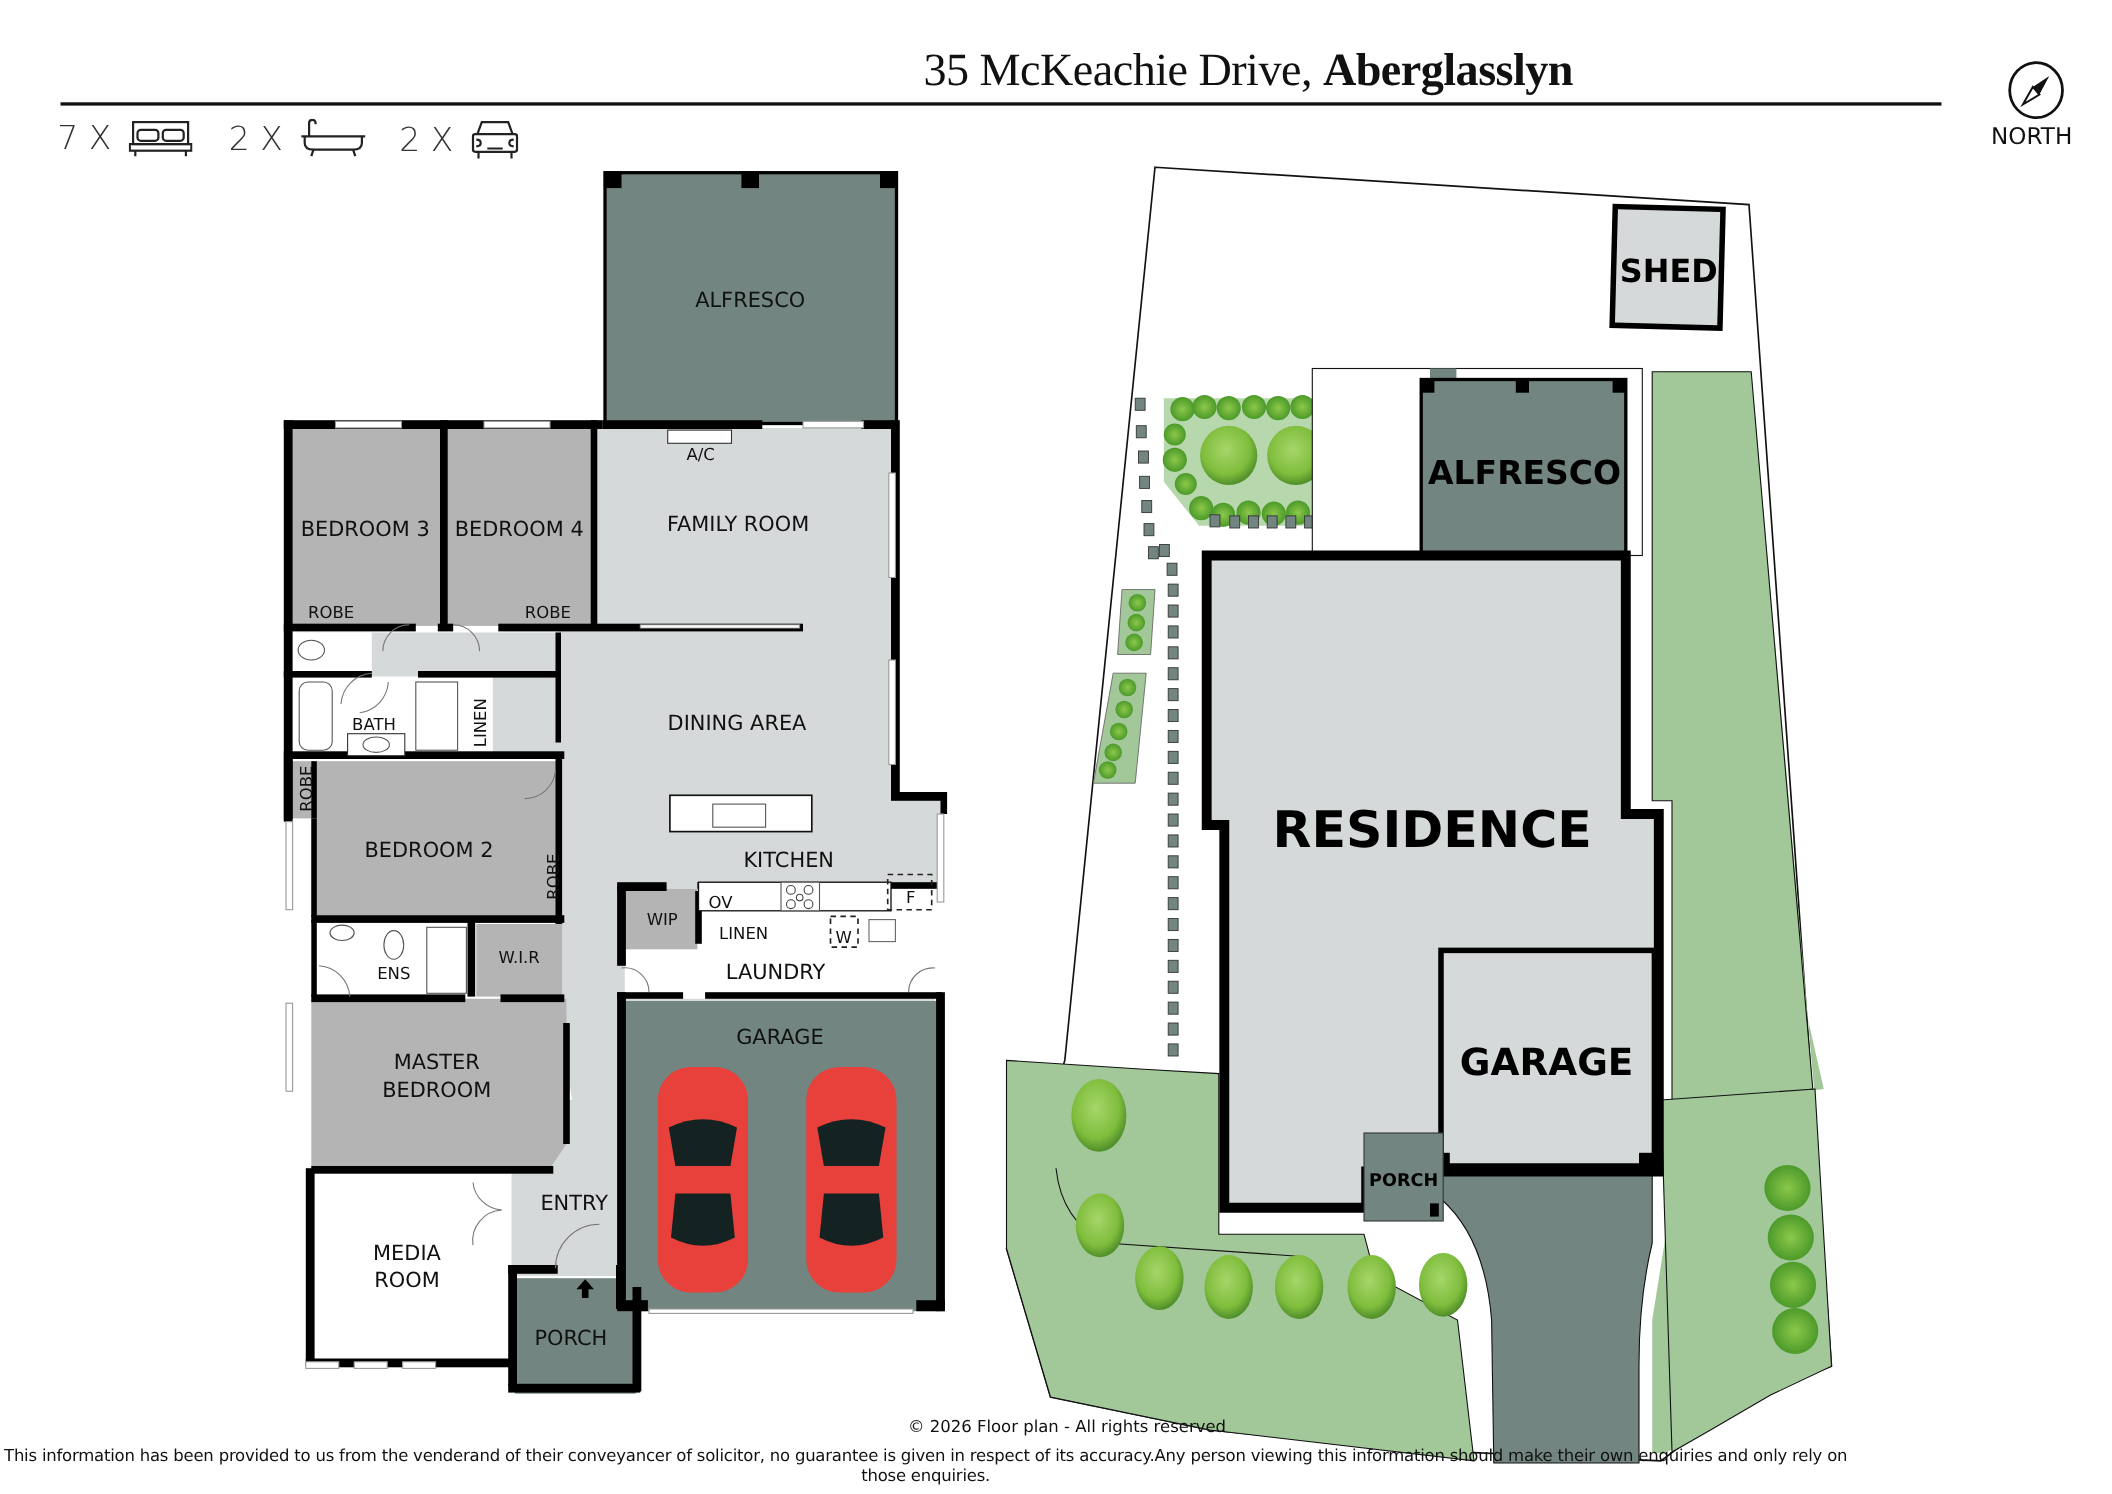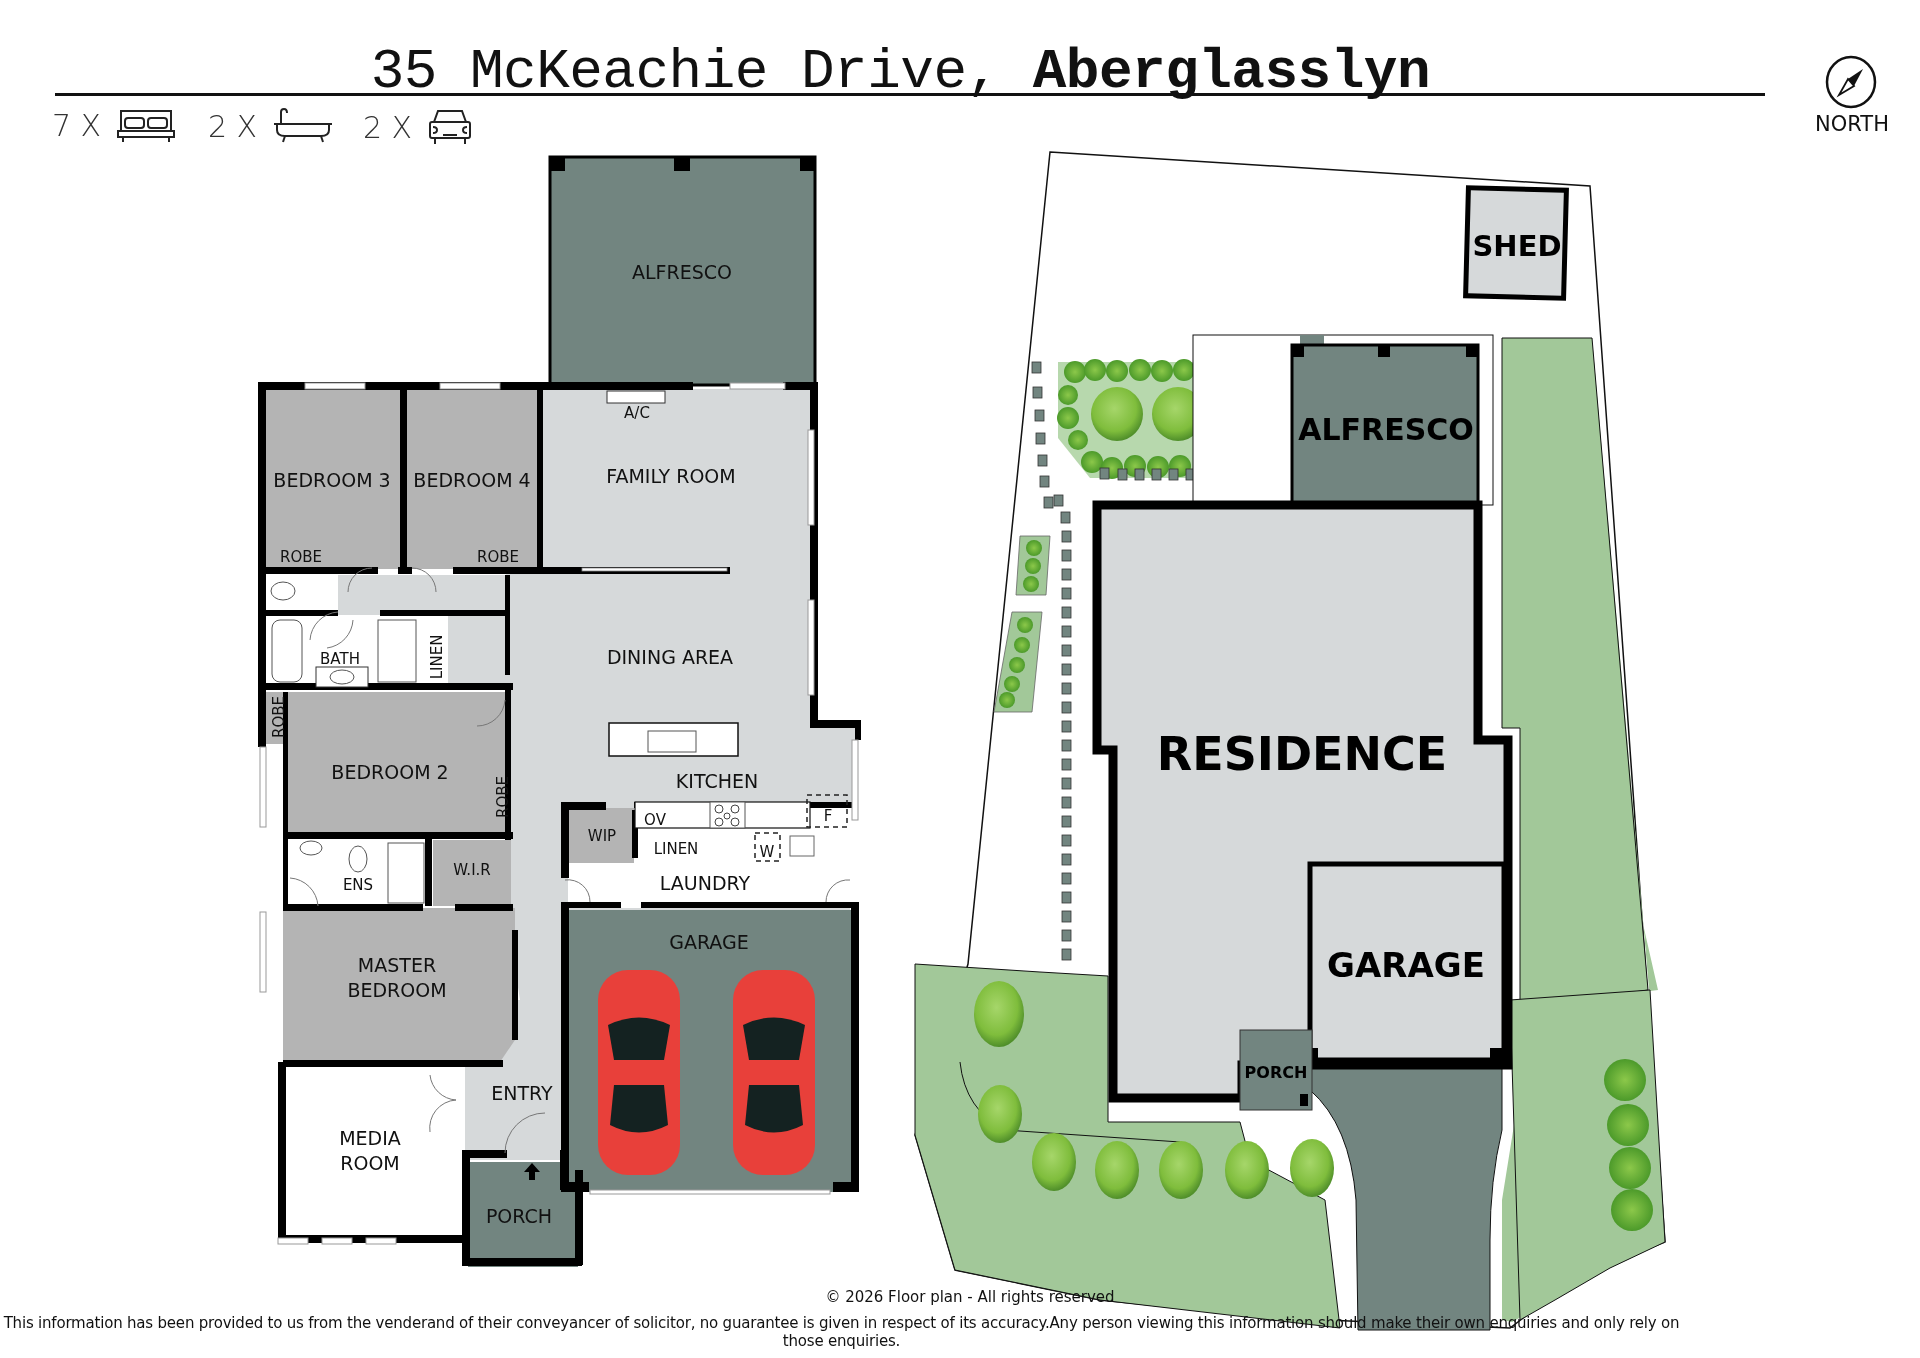--- a/index.html
+++ b/index.html
@@ -1,22 +1,22 @@
 <!DOCTYPE html>
 <html><head>
 <meta charset="utf-8">
 <style>
   html,body{margin:0;padding:0;background:#fff;}
   body{width:1920px;height:1358px;position:relative;overflow:hidden;font-family:"Liberation Sans","DejaVu Sans",sans-serif;color:#111;}
   .abs{position:absolute;}
-  #title{right:490px;top:40px;font-size:56px;font-family:Liberation Mono, monospace;font-weight:300;white-space:nowrap;letter-spacing:-0.5px;}
+  #title{right:490px;top:40px;font-size:42px;font-family:Liberation Serif, serif;font-weight:300;white-space:nowrap;letter-spacing:-0.5px;}
   #title b{font-weight:700;}
   #title-rule{left:55px;top:93px;width:1710px;height:3px;background:#111;}
   #compass{left:1824px;top:55px;width:54px;height:54px;}
-  #north{left:1810px;top:112px;width:84px;text-align:center;font-size:21px;font-family:"DejaVu Sans",sans-serif;}
+  #north{left:1810px;top:112px;width:84px;text-align:left;font-size:21px;font-family:"DejaVu Sans",sans-serif;}
   .feat{top:108px;font-size:30px;font-family:"DejaVu Sans",sans-serif;font-weight:200;color:#333;display:flex;align-items:center;gap:16px;}
   .feat svg{display:block}
   #plan{left:0;top:0;}
   .lbl{font-family:"DejaVu Sans","Liberation Sans",sans-serif;font-size:19px;fill:#111;text-anchor:middle;}
   .lbls{font-family:"DejaVu Sans",sans-serif;font-size:15px;fill:#111;text-anchor:middle;}
   .site{font-family:"DejaVu Sans",sans-serif;font-weight:700;fill:#000;text-anchor:middle;}
   #copy{left:0;width:1940px;top:1288px;text-align:center;font-size:15px;font-family:"DejaVu Sans",sans-serif;}
   #disc{left:0;width:1683px;top:1314px;text-align:center;font-size:15px;font-family:"DejaVu Sans",sans-serif;letter-spacing:-0.2px;}
 </style>
 </head>

